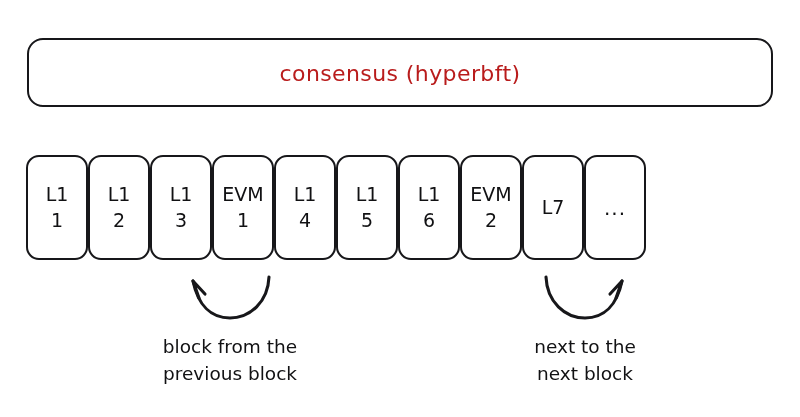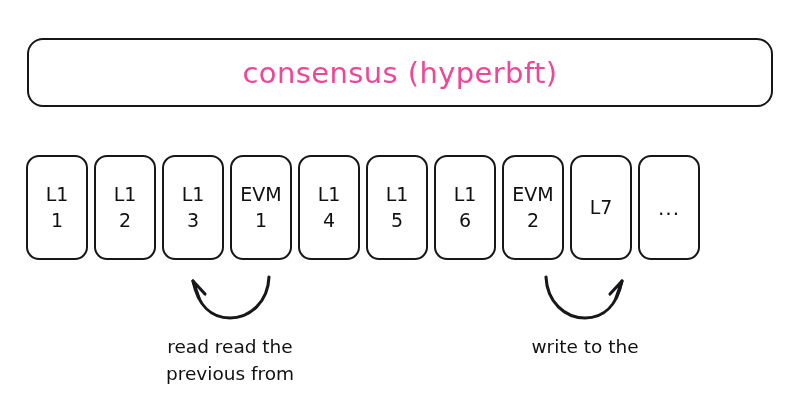--- a/index.html
+++ b/index.html
@@ -30,36 +30,36 @@
     height: 69px;
     box-sizing: border-box;
     border: 2.2px solid #17171a;
     border-radius: 16px;
     background: #ffffff;
     display: flex;
     align-items: center;
     justify-content: center;
   }
   .consensus-label {
-    font-size: 29px;
+    font-size: 22px;
     letter-spacing: 0.4px;
-    color: #ec4899;
+    color: #b91c1c;
     line-height: 1;
     transform: translateY(1px);
   }
 
   
   .block-strip {
     position: absolute;
     left: 26px;
     top: 155px;
     width: 752px;
     height: 105px;
     display: flex;
-    gap: 6px;
+    gap: 0;
   }
   .block {
     box-sizing: border-box;
     width: 62px;
     height: 105px;
     flex: 0 0 62px;
     border: 2.2px solid #17171a;
     border-radius: 13px;
     background: #ffffff;
     display: flex;
@@ -188,28 +188,29 @@
     </div>
 
   </div>
 
   <div class="annotation left-annotation">
     <svg class="arrow-svg" width="100" height="52" viewBox="0 0 100 52">
       <path class="arrow-path" d="M 89 5 C 88 30, 70 46, 50 46 C 31 46, 18 33, 13 9"></path>
       <path class="arrow-head" d="M 13 9 L 25 22 M 13 9 L 19 26"></path>
     </svg>
     <div class="caption">
-      <span class="caption-line">read read the</span>
-      <span class="caption-line">previous from</span>
+      <span class="caption-line">block from the</span>
+      <span class="caption-line">previous block</span>
     </div>
   </div>
 
   <div class="annotation right-annotation">
     <svg class="arrow-svg" width="100" height="52" viewBox="0 0 100 52">
       <path class="arrow-path" d="M 11 5 C 12 30, 30 46, 50 46 C 69 46, 82 33, 87 9"></path>
       <path class="arrow-head" d="M 87 9 L 75 22 M 87 9 L 81 26"></path>
     </svg>
     <div class="caption">
-      <span class="caption-line">write to the</span>
+      <span class="caption-line">next to the</span>
+      <span class="caption-line">next block</span>
     </div>
   </div>
 
 </div>
 
 </body></html>

